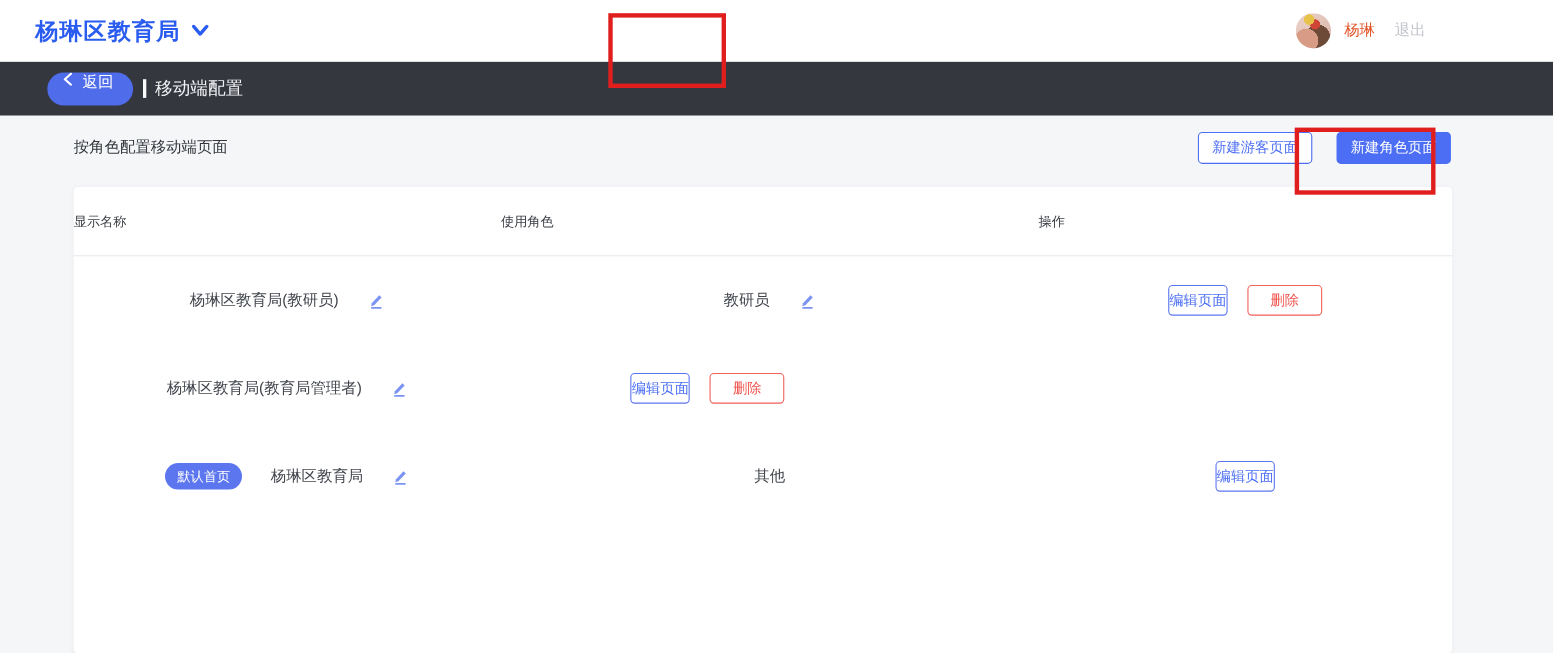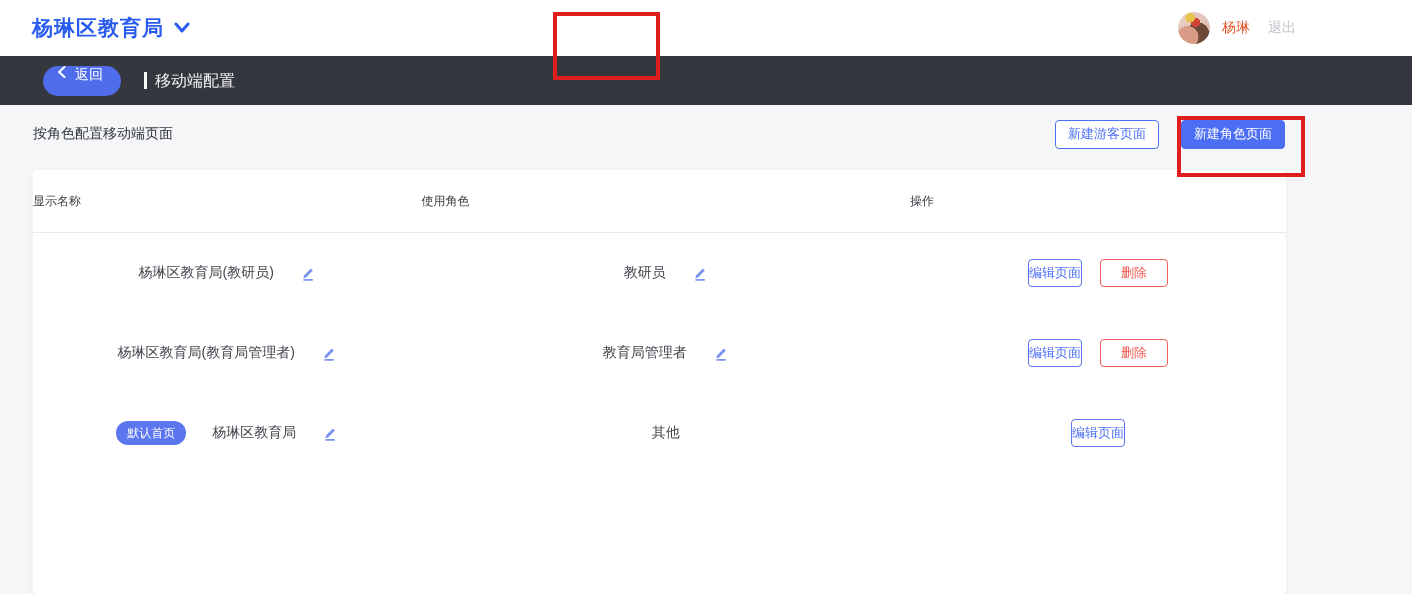--- a/index.html
+++ b/index.html
@@ -48,26 +48,26 @@
     position:relative; z-index:1;
   }
   .back-btn {
     margin-left:43px; height:30px; padding:0 18px 0 14px; border-radius:15px;
     background:#4f6cea; border:none; color:#ffffff; font-size:14px;
     display:flex; align-items:flex-start; gap:9px; cursor:pointer;
     font-family:inherit;
   }
   .back-chevron { display:flex; align-items:center; }
   .subheader-title {
-    margin-left:23px; font-size:16px; color:#f2f3f5;
+    margin-left:9px; font-size:16px; color:#f2f3f5;
     border-left:3px solid #fafafa; padding-left:8px; line-height:17px;
   }
 
   
-  .content { position:relative; height:489px; background:#f5f6f8; }
+  .content { position:relative; height:489px; background:#f5f6f8;margin-left:34px; }
   .toolbar {
     position:absolute; left:33px; top:14px; width:1252px; height:30px;
     display:flex; justify-content:space-between; align-items:center;
   }
   .toolbar-caption { font-size:14px; color:#33373d; }
   .toolbar-buttons { display:flex; gap:22px; }
   .btn-outline-blue {
     height:29px; padding:4px 12px; background:#ffffff; border:1px solid #4c6ef5;
     border-radius:4px; color:#4c6ef5; font-size:13px; cursor:pointer;
     font-family:inherit;
@@ -185,29 +185,20 @@
     <div class="trow">
       <div class="cell col1">
         <span>杨琳区教育局(教育局管理者)</span>
         <span class="pencil">
           <svg width="16" height="16" viewBox="0 0 16 16">
               <path d="M4 10.6 L10.8 3.4 L12.9 5.5 L6.1 12.6 L3.4 13.3 Z" fill="currentColor"></path>
               <rect x="3.2" y="14" width="9.8" height="1.7" rx="0.85" fill="currentColor"></rect>
             </svg>
         </span>
       </div>
-      <div class="cell col2">
-        <span>教育局管理者</span>
-        <span class="pencil">
-          <svg width="16" height="16" viewBox="0 0 16 16">
-              <path d="M4 10.6 L10.8 3.4 L12.9 5.5 L6.1 12.6 L3.4 13.3 Z" fill="currentColor"></path>
-              <rect x="3.2" y="14" width="9.8" height="1.7" rx="0.85" fill="currentColor"></rect>
-            </svg>
-        </span>
-      </div>
       <div class="cell col3 actions-gap">
         <button class="btn-edit">编辑页面</button>
         <button class="btn-delete">删除</button>
       </div>
     </div>
 
     <div class="trow">
       <div class="cell col1">
         <span class="badge">默认首页</span>
         <span>杨琳区教育局</span>

